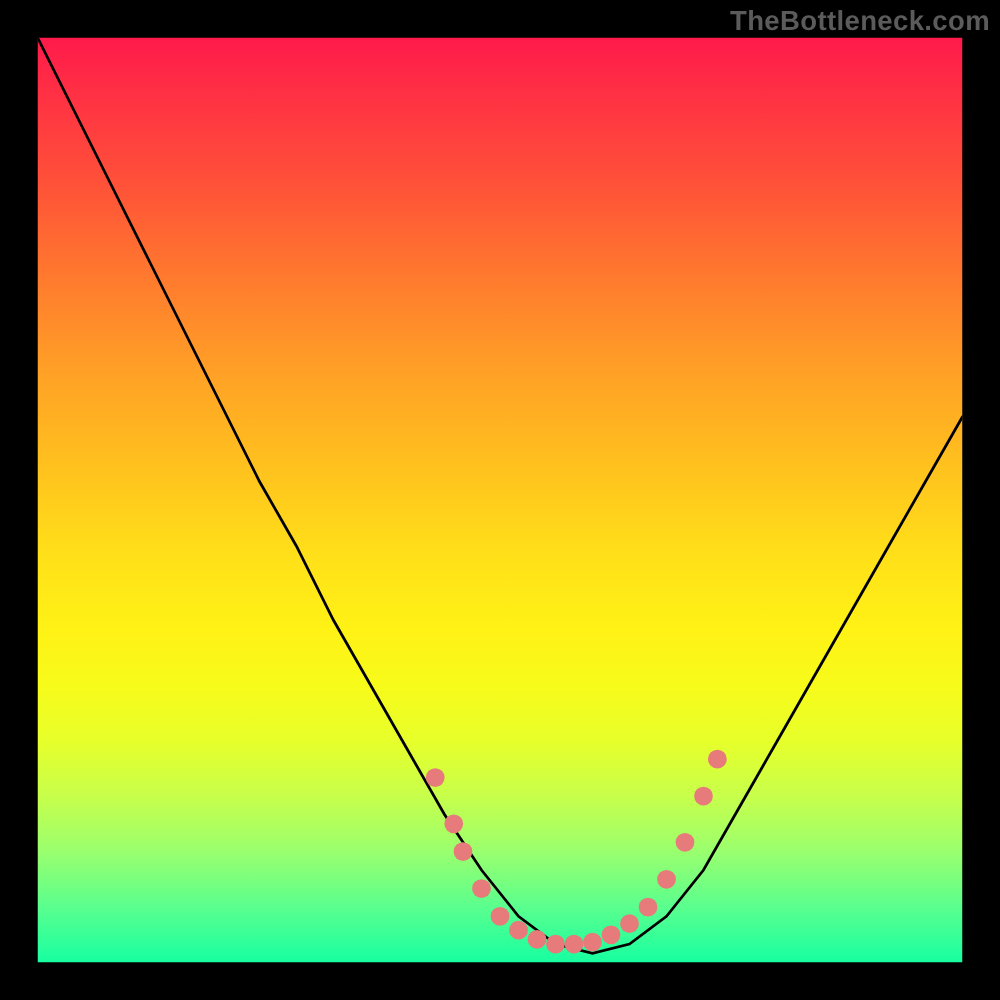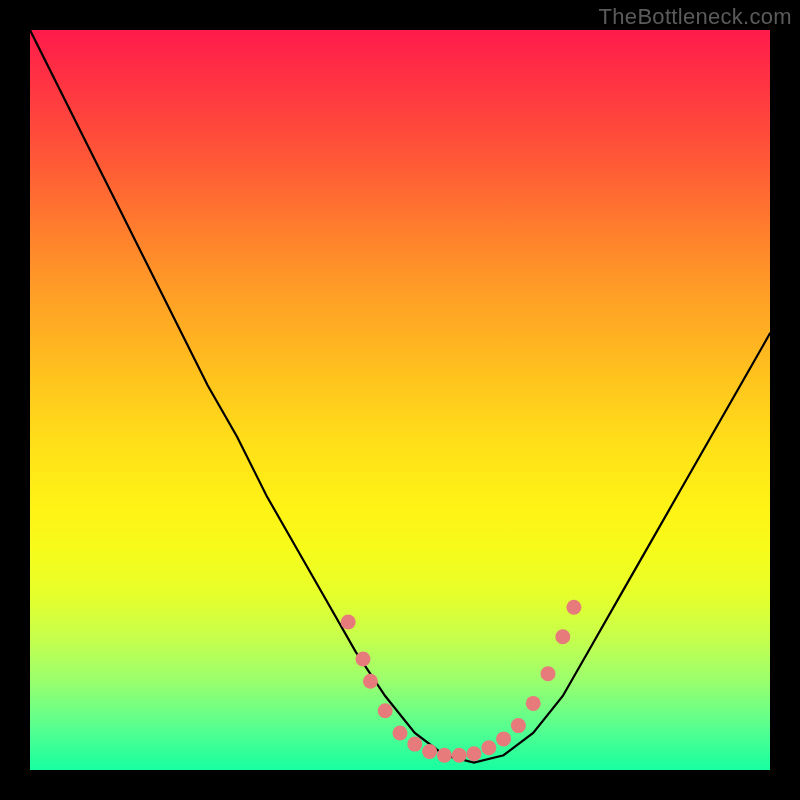--- a/index.html
+++ b/index.html
@@ -16,21 +16,21 @@
     height: 800px;
     background: #000;
     position: relative;
   }
   .watermark {
     position: absolute;
     top: 4px;
     right: 8px;
     color: #5b5b5b;
     font-size: 22px;
-    font-weight: 400;
+    font-weight: 700;
     letter-spacing: 0.3px;
     z-index: 10;
     margin-left: 12px;
   }
   .plot-area {
     position: absolute;
     left: 30px;
     top: 30px;
     width: 740px;
     height: 740px;

